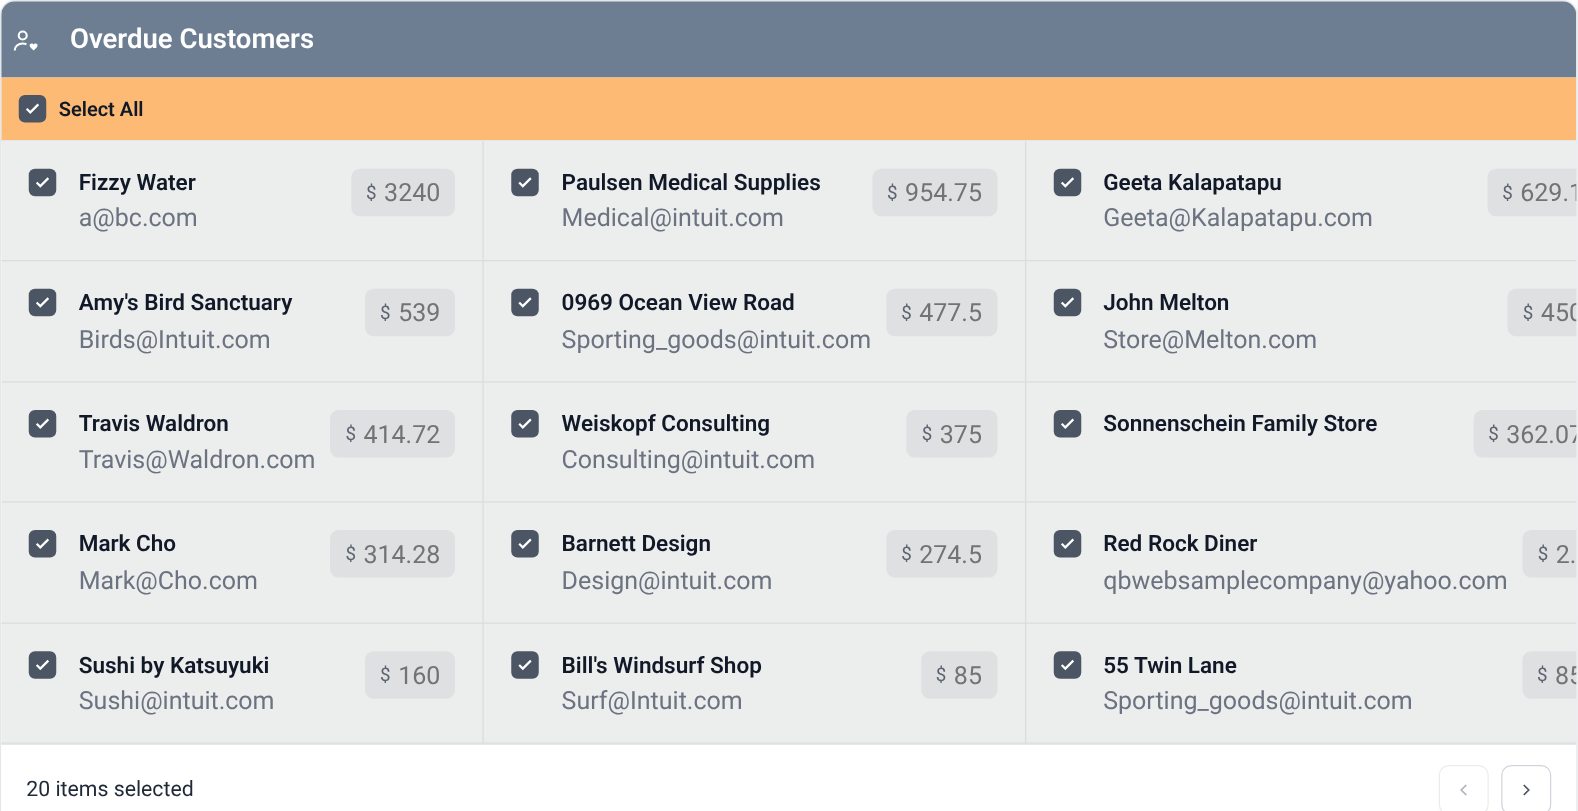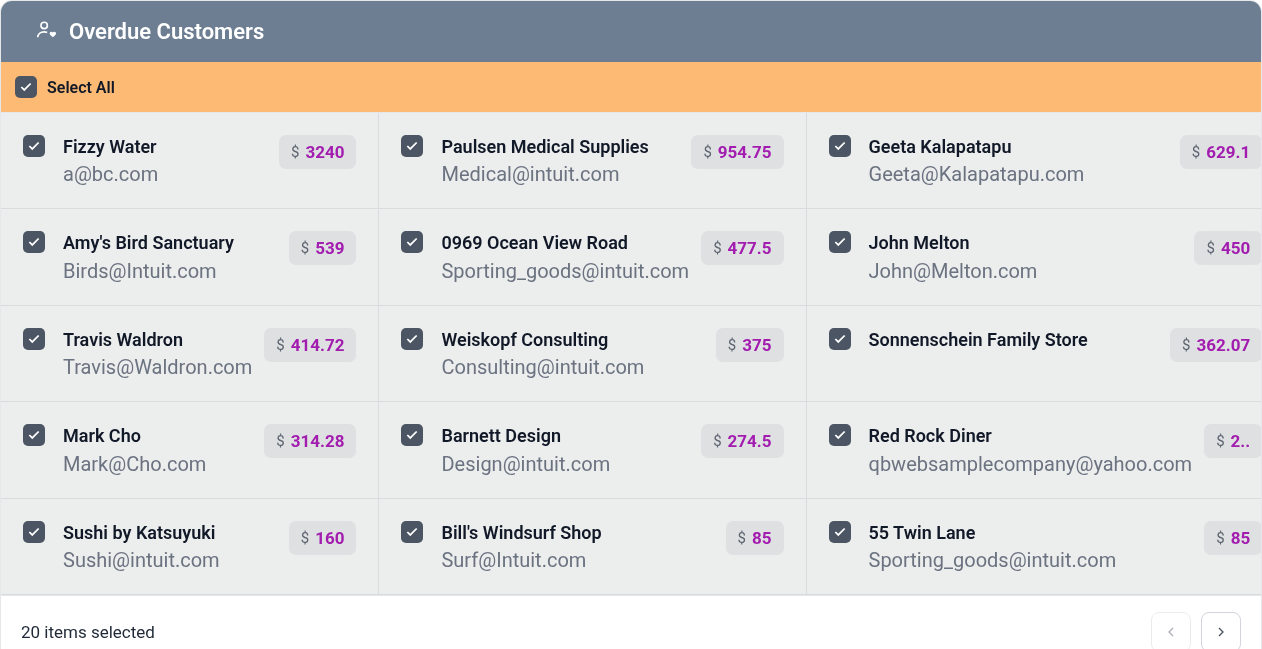--- a/index.html
+++ b/index.html
@@ -16,24 +16,24 @@
       width: 1262px;
       border-radius: 12px;
       overflow: hidden;
       background: #fff;
       box-shadow: 0 1px 3px rgba(0,0,0,0.08);
       border: 1px solid #e5e7eb;
     }
     .header {
       background: #6d7e92;
       color: #fff;
-      padding: 18px 34px;
-      display: flex;
-      align-items: flex-start;
-      gap: 12px;
+      padding: 18px 8px;
+      display: flex;
+      align-items: flex-end;
+      gap: 25px;
     }
     .header-icon {
       width: 22px;
       height: 22px;
       display: flex;
       align-items: center;
       justify-content: center;
     }
     .header-title {
       font-size: 22px;
@@ -123,23 +123,23 @@
       flex-shrink: 0;
       max-width: 110px;
       overflow: hidden;
     }
     .amount-badge .dollar {
       font-size: 15px;
       color: #5c6470;
       flex-shrink: 0;
     }
     .amount-badge .val {
-      font-size: 17px;
-      font-weight: 700;
-      color: #a21caf;
+      font-size: 20px;
+      font-weight: 400;
+      color: #737373;
       white-space: nowrap;
       overflow: hidden;
       text-overflow: ellipsis;
     }
     .footer {
       padding: 16px 20px;
       display: flex;
       align-items: center;
       justify-content: space-between;
       background: #fff;
@@ -289,21 +289,21 @@
       </div>
       <div class="card">
         <div class="checkbox">
           <svg viewBox="0 0 24 24">
             <polyline points="4 12 9 17 20 6"></polyline>
           </svg>
         </div>
         <div class="card-content">
           <div class="card-text">
             <div class="card-name">John Melton</div>
-            <div class="card-email">John@Melton.com</div>
+            <div class="card-email">Store@Melton.com</div>
           </div>
           <div class="amount-badge">
             <span class="dollar">$</span>
             <span class="val">450</span>
           </div>
         </div>
       </div>
       <div class="card">
         <div class="checkbox">
           <svg viewBox="0 0 24 24">

